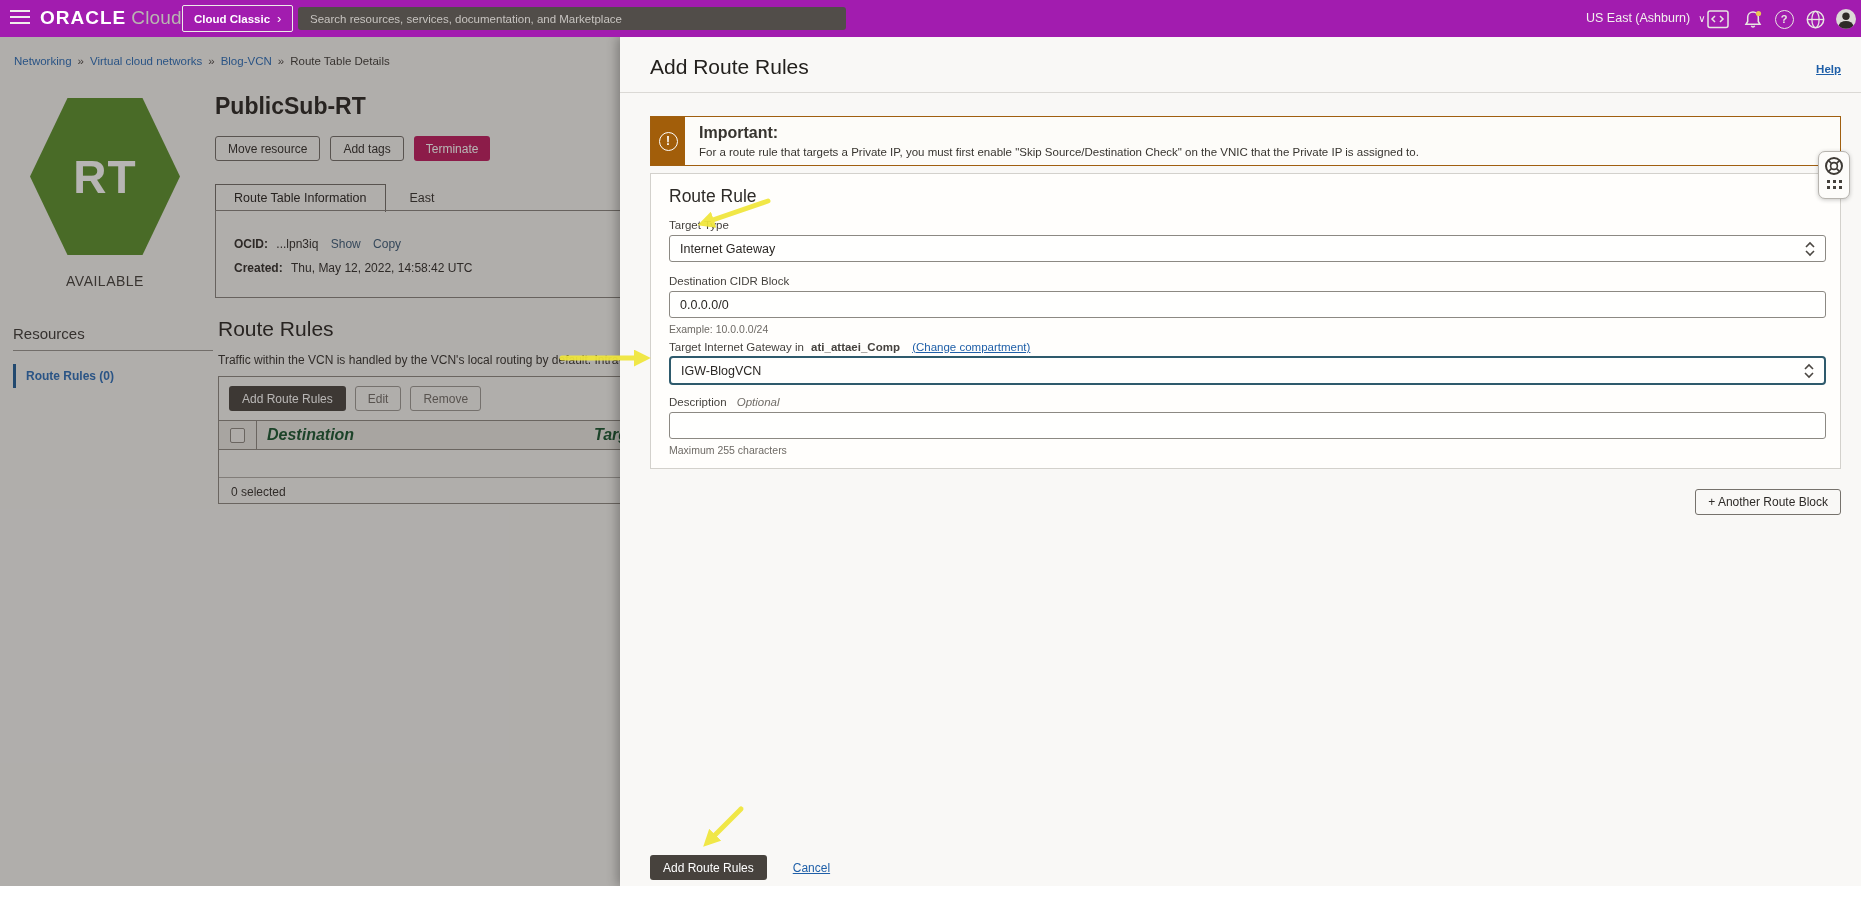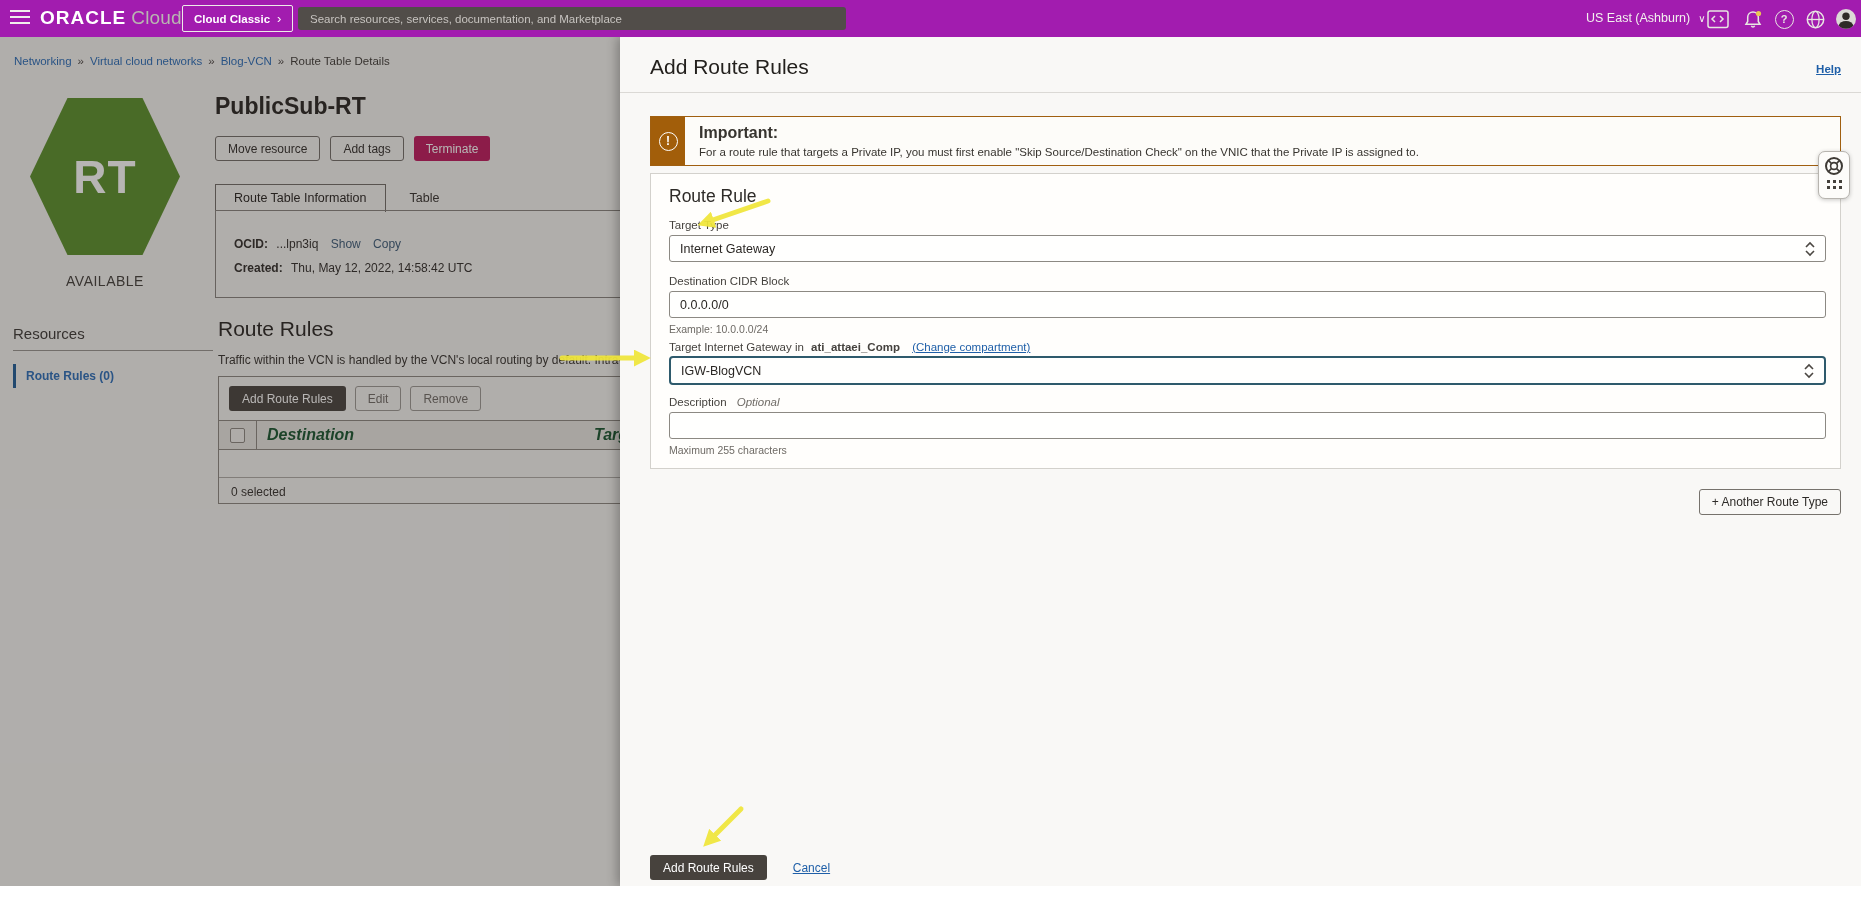--- a/index.html
+++ b/index.html
@@ -184,21 +184,21 @@
     <div class="page-title">PublicSub-RT</div>
 
     <div class="act-row">
       <button class="btn-outline">Move resource</button>
       <button class="btn-outline">Add tags</button>
       <button class="btn-danger">Terminate</button>
     </div>
 
     <div class="tabs">
       <div class="tab-active">Route Table Information</div>
-      <div class="tab-plain">Table</div>
+      <div class="tab-plain">East</div>
     </div>
 
     <div class="infobox">
       <div class="infoline" style="top:26px;">
         <b>OCID:</b>
         <span style="margin-left:5px;">...lpn3iq</span>
         <a>Show</a>
         <a>Copy</a>
       </div>
       <div class="infoline" style="top:50px;">
@@ -281,21 +281,21 @@
       </div>
 
       <div class="fc-in f-label" style="top:222px;">
         <span>Description</span>
         <span class="opt">Optional</span>
       </div>
       <input class="inp" style="top: 238px;">
       <div class="hint" style="top:270px;">Maximum 255 characters</div>
     </div>
 
-    <button class="another-btn">+ Another Route Type</button>
+    <button class="another-btn">+ Another Route Block</button>
 
     <div class="d-footer">
       <button class="btn-dark">Add Route Rules</button>
       <a class="cancel-link">Cancel</a>
     </div>
   </div>
 
   <div class="float-widget">
     <svg width="20" height="20" viewBox="0 0 20 20">
       <circle cx="10" cy="10" r="8" fill="none" stroke="#3f3b36" stroke-width="2"></circle>

